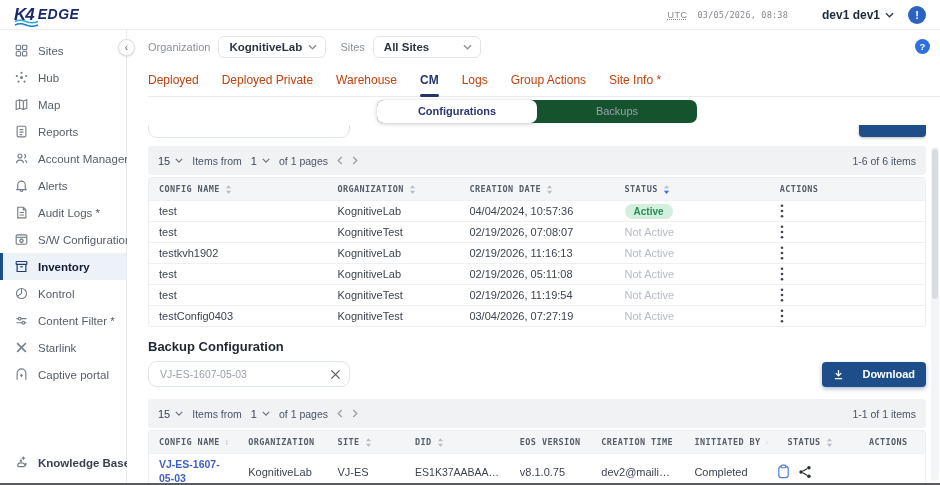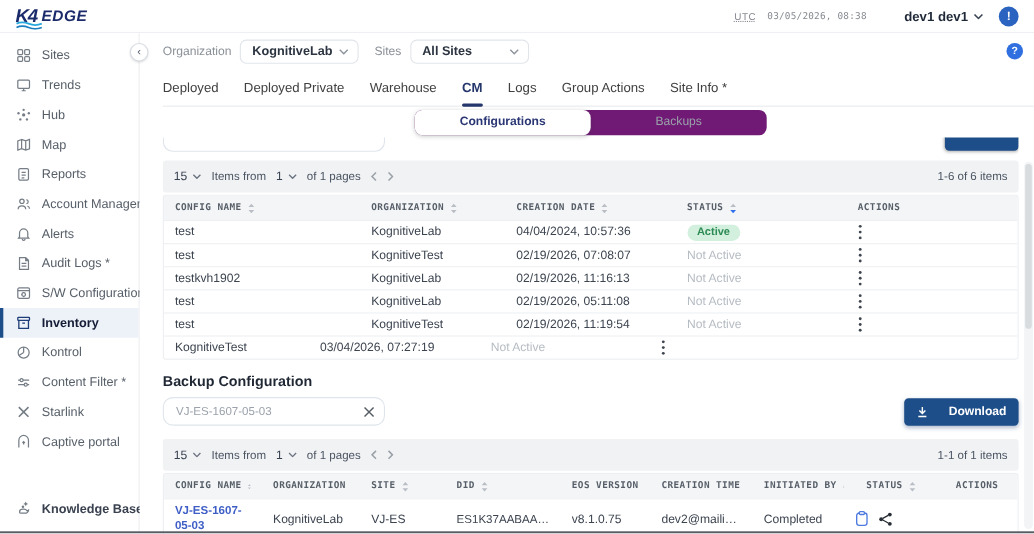--- a/index.html
+++ b/index.html
@@ -54,27 +54,27 @@
   .flabel{font-size:11px;color:#8a9097}
   .fselect{height:22px;border:1px solid #e1e5ea;border-radius:6px;display:flex;align-items:center;
     justify-content:space-between;padding:0 8px 0 10px;min-width:108px;cursor:pointer;background:#fff}
   .fselect .val{font-size:11.5px;font-weight:700;color:#2b3440}
   .help{width:15px;height:15px;border-radius:50%;background:#2f6fe0;color:#fff;font-size:9.5px;
     font-weight:800;display:flex;align-items:center;justify-content:center;margin-left:auto;cursor:pointer}
   .help::after{content:"?"}
 
   .tabs-row{height:34px;display:flex;align-items:stretch;gap:23px;border-bottom:1px solid #e8eaed;
     padding-right:14px}
-  .tab{font-size:12px;color:#404040;display:flex;align-items:center;position:relative;cursor:pointer}
+  .tab{font-size:12px;color:#c2410c;display:flex;align-items:center;position:relative;cursor:pointer}
   .tab.active{color:#24366b;font-weight:700}
   .tab.active::after{content:"";position:absolute;left:0;right:0;bottom:-1px;height:3px;
     background:#24366b;border-radius:2px}
 
   .subtab-row{height:28px;display:flex;align-items:center;justify-content:center}
-  .segment{width:320px;height:23px;background:#701a75;border-radius:7px;display:flex}
+  .segment{width:320px;height:23px;background:#14532d;border-radius:7px;display:flex}
   .seg{flex:1;display:flex;align-items:center;justify-content:center;font-size:11px;
     color:#9aa1aa;cursor:pointer;border-radius:7px}
   .seg.active{background:#fff;box-shadow:0 1px 4px rgba(60,64,67,.28);color:#2b3674;font-weight:700}
 
   .peek-row{height:21px;position:relative;overflow:hidden}
   .peek-search{position:absolute;left:0;top:-17px;width:202px;height:30px;background:#fff;
     border:1px solid #dfe5ec;border-radius:9px}
   .peek-btn{position:absolute;right:0;top:-11px;width:67px;height:23px;background:var(--accent);
     border-radius:4px;box-shadow:0 1px 3px rgba(0,0,0,.3);cursor:pointer}
 
@@ -162,27 +162,20 @@
     <div class="side-item">
       <svg viewBox="0 0 24 24" fill="none" stroke="currentColor" stroke-width="1.8">
           <rect x="3.5" y="3.5" width="7" height="7" rx="1.5"></rect>
           <rect x="13.5" y="3.5" width="7" height="7" rx="1.5"></rect>
           <rect x="3.5" y="13.5" width="7" height="7" rx="1.5"></rect>
           <rect x="13.5" y="13.5" width="7" height="7" rx="1.5"></rect>
         </svg>
       <span>Sites</span>
     </div>
     <div class="side-item">
-      <svg viewBox="0 0 24 24" fill="none" stroke="currentColor" stroke-width="1.8">
-          <rect x="3.5" y="4.5" width="17" height="12" rx="1.5"></rect>
-          <path d="M9 20h6M12 16.5V20"></path>
-        </svg>
-      <span>Trends</span>
-    </div>
-    <div class="side-item">
       <svg viewBox="0 0 24 24" fill="currentColor">
           <circle cx="12" cy="12" r="2.4"></circle>
           <circle cx="12" cy="4.5" r="1.7"></circle>
           <circle cx="19.5" cy="9.5" r="1.7"></circle>
           <circle cx="16.8" cy="18.5" r="1.7"></circle>
           <circle cx="7.2" cy="18.5" r="1.7"></circle>
           <circle cx="4.5" cy="9.5" r="1.7"></circle>
         </svg>
       <span>Hub</span>
     </div>
@@ -428,20 +421,21 @@
         <div class="td t1c2">KognitiveTest</div>
         <div class="td t1c3">02/19/2026, 11:19:54</div>
         <div class="td t1c4"><span class="inactive">Not Active</span></div>
         <div class="td t1c5"><span class="kebab"><svg width="4" height="14" viewBox="0 0 4 16" fill="#3f4650">
                 <circle cx="2" cy="2" r="1.5"></circle>
                 <circle cx="2" cy="8" r="1.5"></circle>
                 <circle cx="2" cy="14" r="1.5"></circle>
               </svg></span></div>
       </div>
       <div class="trow">
+        <div class="td t1c1">testConfig0403</div>
         <div class="td t1c2">KognitiveTest</div>
         <div class="td t1c3">03/04/2026, 07:27:19</div>
         <div class="td t1c4"><span class="inactive">Not Active</span></div>
         <div class="td t1c5"><span class="kebab"><svg width="4" height="14" viewBox="0 0 4 16" fill="#3f4650">
                 <circle cx="2" cy="2" r="1.5"></circle>
                 <circle cx="2" cy="8" r="1.5"></circle>
                 <circle cx="2" cy="14" r="1.5"></circle>
               </svg></span></div>
       </div>
     </div>

